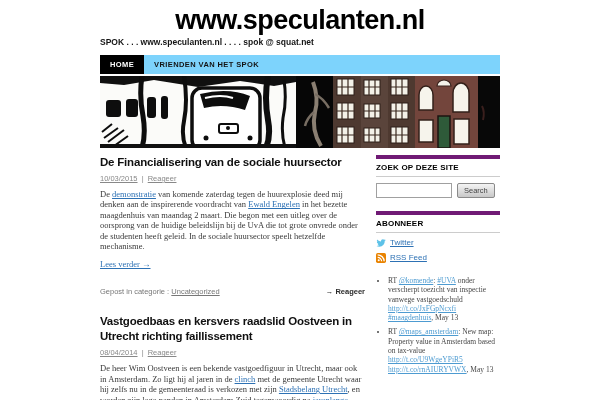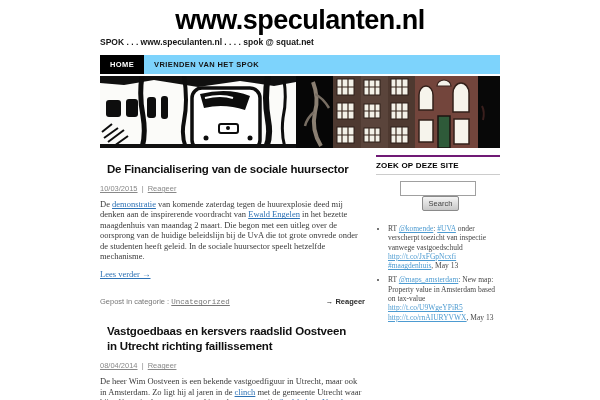--- a/index.html
+++ b/index.html
@@ -17,41 +17,41 @@
             padding:0 10px;display:flex;align-items:center;text-decoration:none;}
   .nav-item.active{background:#000;color:#fff;}
   
   .header-image{margin-top:2px;height:72px;line-height:0;}
   .header-image svg{width:400px;height:72px;}
   
   .main{display:flex;margin-top:7px;}
   .content{width:265px;margin-right:11px;}
   .sidebar{width:124px;}
   
-  .post-title{font-size:11.5px;line-height:15px;font-weight:bold;margin:7px;color:#101010;
+  .post-title{font-size:11.5px;line-height:15px;font-weight:bold;margin:0;color:#101010;
               letter-spacing:-0.2px;}
   .meta{font-size:7.5px;color:#888;margin-top:4px;}
   .meta a{color:#888;text-decoration:underline;}
   .meta .sep{margin:0 2px;}
   .body-text{font-family:"Liberation Serif",serif;font-size:8.5px;line-height:10.4px;
              margin:6px 0 0;color:#3a3a3a;}
   .lnk{color:#2d71b4;text-decoration:underline;}
   .readmore-row{margin-top:2px;}
   .readmore{font-family:"Liberation Serif",serif;font-size:8.5px;color:#2d71b4;
             text-decoration:underline;text-align:right;}
   .post-footer{display:flex;justify-content:space-between;align-items:center;
                font-size:7.5px;color:#777;margin-top:16px;}
-  .post-footer .cat-link{color:#777;text-decoration:underline;font-family:Liberation Mono, monospace;}
+  .post-footer .cat-link{color:#777;text-decoration:underline;}
   .reply{font-weight:bold;color:#2b2b2b;text-decoration:none;font-size:7.5px;}
   .post2{margin-top:18px;}
   
   .widget{margin-bottom:13px;}
   .widget-head{font-size:8px;font-weight:bold;color:#000;letter-spacing:0.2px;margin:0;
-               border-top:2px solid #701a75;border-bottom:1px solid #ccc;padding:4px 0 4px;}
-  .search-row{margin-top:6px;display:flex;align-items:center;flex-direction:column;}
+               border-top:4px solid #701a75;border-bottom:1px solid #ccc;padding:4px 0 4px;}
+  .search-row{margin-top:6px;display:flex;align-items:center;}
   .search-input{width:70px;height:13px;border:1px solid #a0a0a0;font-size:8px;padding:0 2px;
                 background:#fff;}
   .search-btn{margin-left:5px;font-size:7.5px;font-family:"Liberation Sans",sans-serif;
               background:linear-gradient(#f4f4f4,#c8c8c8);border:1px solid #8a8a8a;
               border-radius:2px;padding:2px 6px;color:#444;}
   .sub-link{display:flex;align-items:center;margin-top:5px;font-size:8px;line-height:10px;}
   .sub-link .ic{width:10px;height:10px;margin-right:4px;flex:none;line-height:0;}
   .sub-link a{color:#2d71b4;text-decoration:underline;}
   .tw-head{display:flex;align-items:center;}
   .tw-head .ic{width:11px;height:11px;margin-right:5px;line-height:0;}
@@ -177,20 +177,42 @@
     <aside class="sidebar">
 
       <section class="widget">
         <h3 class="widget-head">ZOEK OP DEZE SITE</h3>
         <div class="search-row">
           <input class="search-input" type="text" value="" style="">
           <button class="search-btn">Search</button>
         </div>
       </section>
 
+      <section class="widget">
+        <h3 class="widget-head">ABONNEER</h3>
+        <div class="sub-link">
+          <span class="ic">
+            <svg viewBox="0 0 24 24" width="10" height="10">
+                <path fill="#5ec2e8" d="M23.4 4.8c-.8.4-1.7.6-2.6.8.9-.6 1.6-1.5 2-2.5-.9.5-1.9.9-2.9 1.1C19 3.3 17.8 2.8 16.5 2.8c-2.5 0-4.5 2-4.5 4.5 0 .4 0 .7.1 1-3.8-.2-7.1-2-9.4-4.7-.4.7-.6 1.5-.6 2.3 0 1.6.8 3 2 3.8-.7 0-1.4-.2-2-.6v.1c0 2.2 1.6 4 3.6 4.4-.7.2-1.4.2-2.1.1.6 1.8 2.3 3.1 4.3 3.2-1.6 1.2-3.5 2-5.6 2H1c2 1.3 4.4 2 7 2 8.3 0 12.9-6.9 12.9-12.9v-.6c.9-.6 1.7-1.4 2.3-2.3z"></path>
+              </svg>
+          </span>
+          <a>Twitter</a>
+        </div>
+        <div class="sub-link">
+          <span class="ic">
+            <svg viewBox="0 0 24 24" width="10" height="10">
+                <rect width="24" height="24" rx="4" fill="#e98300"></rect>
+                <circle cx="6.5" cy="17.5" r="2.5" fill="#fff"></circle>
+                <path d="M4 10.5c5 0 9.5 4.5 9.5 9.5" stroke="#fff" stroke-width="3" fill="none"></path>
+                <path d="M4 4.5C12.5 4.5 19.5 11.5 19.5 20" stroke="#fff" stroke-width="3" fill="none"></path>
+              </svg>
+          </span>
+          <a>RSS Feed</a>
+        </div>
+      </section>
 
       <section class="widget">
         <ul class="tweets">
           <li><span>RT </span><a class="lnk">@komende</a><span>: </span><a class="lnk">#UVA</a><span> onder verscherpt toezicht van inspectie vanwege vastgoedschuld </span><a class="lnk">http://t.co/JxFGpNcxfi</a><span> </span><a class="lnk">#maagdenhuis</a><span>, May 13</span></li>
           <li><span>RT </span><a class="lnk">@maps_amsterdam</a><span>: New map: Property value in Amsterdam based on tax-value </span><a class="lnk">http://t.co/U9WgeYPiR5</a><span> </span><a class="lnk">http://t.co/rnAIURYVWX</a><span>, May 13</span></li>
 
         </ul>
       </section>
 
     </aside>

